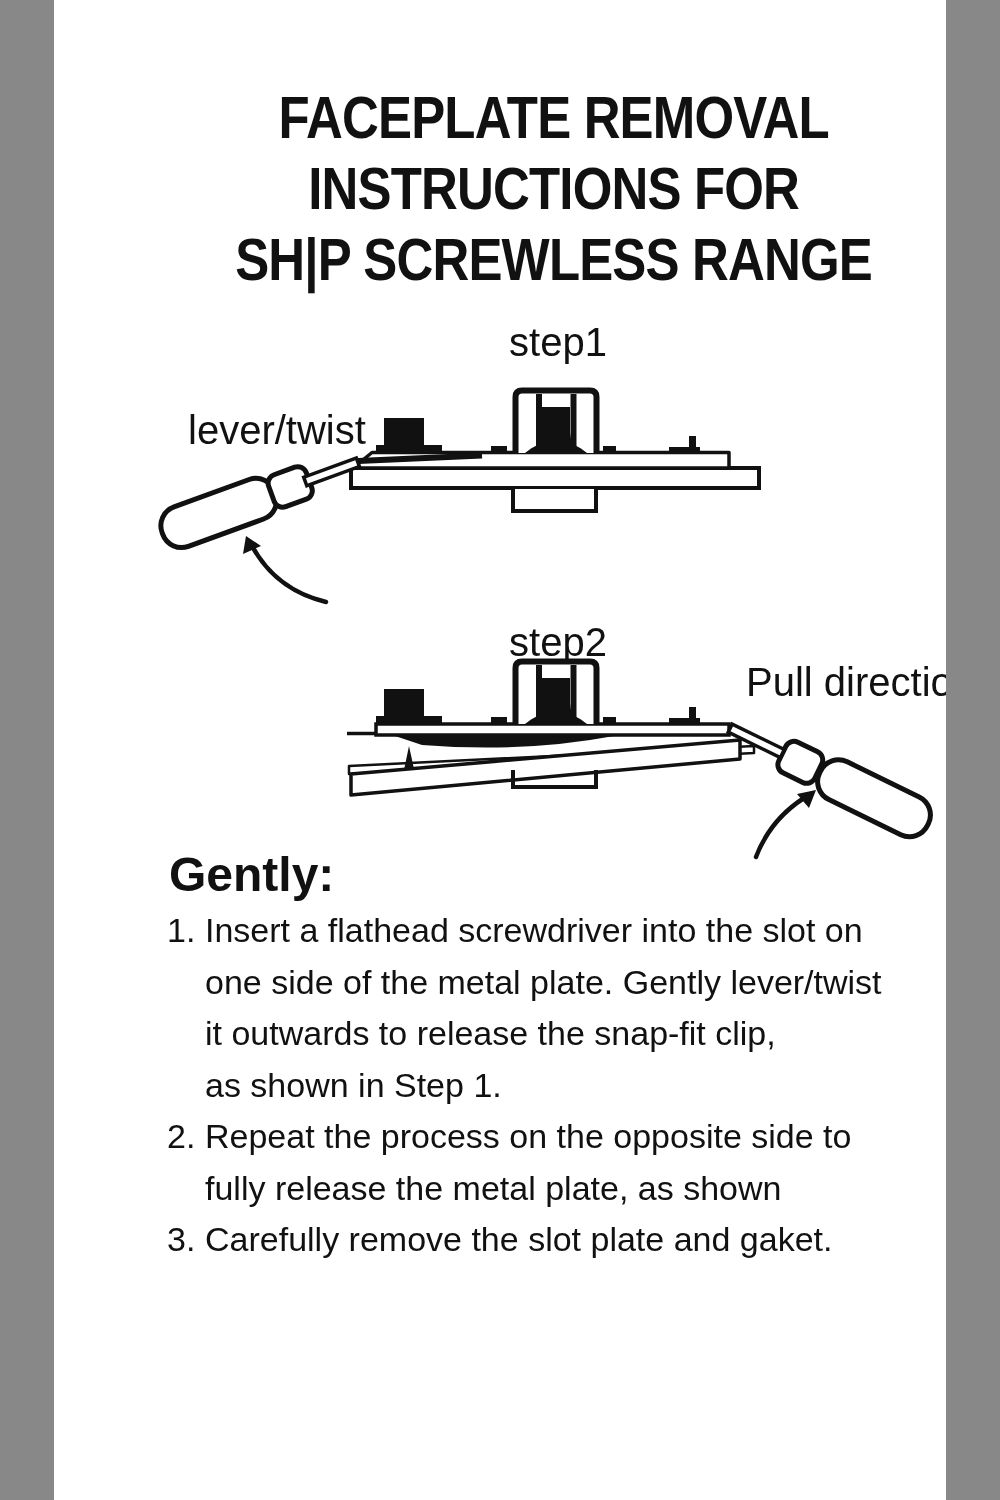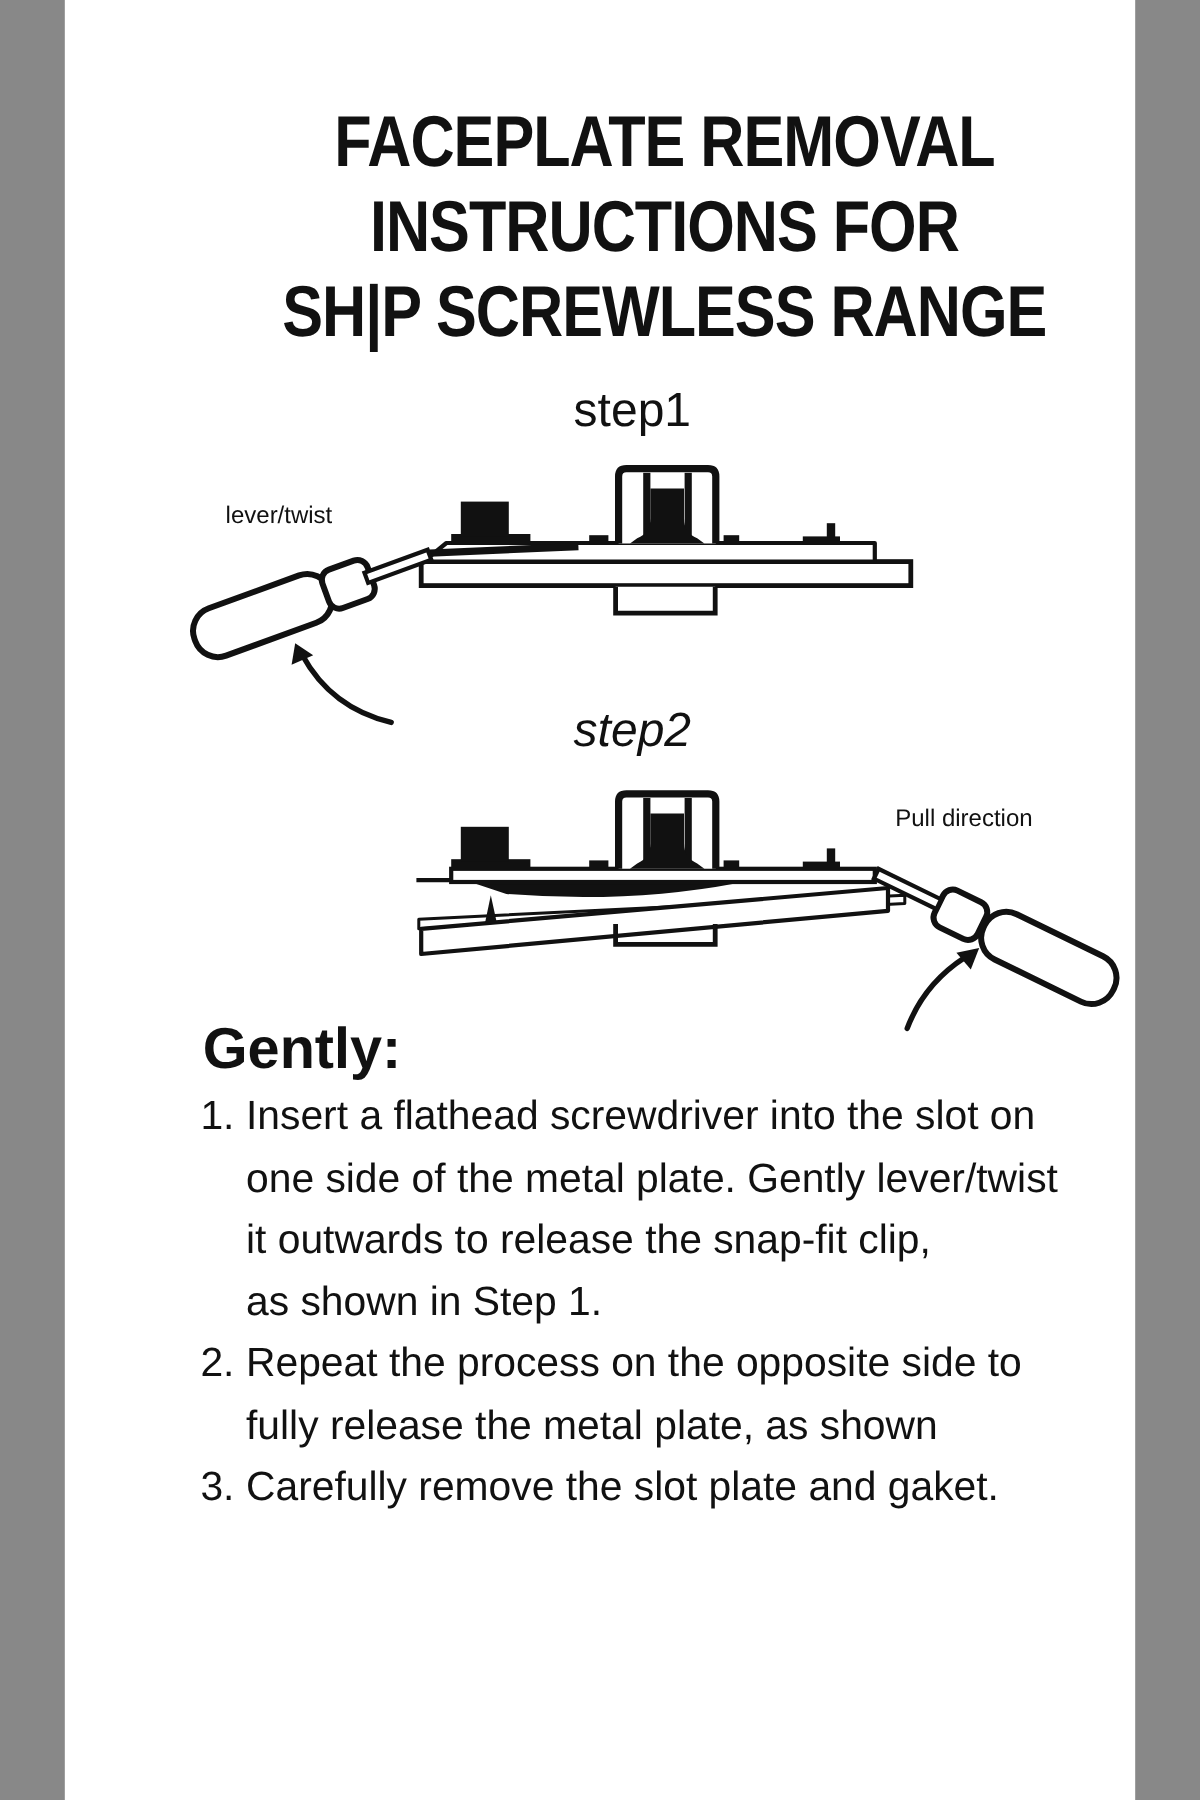--- a/index.html
+++ b/index.html
@@ -10,23 +10,23 @@
     background:var(--background); color:var(--ink); overflow:hidden;
   }
   .abs { position:absolute; }
   .title {
     top:82px; left:0; width:1000px; text-align:center;
     font-weight:700; font-size:60px; line-height:71px; letter-spacing:-1px;
     white-space:nowrap;
   }
   .title .tline { display:inline-block; transform:scaleX(0.85); transform-origin:center; }
   .step-label {
-    font-size:40px; line-height:44px; text-align:left; width:160px;
+    font-size:40px; line-height:44px; text-align:center; width:160px;
   }
-  .annot { font-size:20px; line-height:36px; white-space:nowrap; }
+  .annot { font-size:40px; line-height:36px; white-space:nowrap; }
   .steps-heading { top:847px; left:115px; font-size:48px; font-weight:700; }
   .steps-list { top:905px; left:113px; width:810px; font-size:34px; line-height:51.5px; }
   .step-item { position:relative; padding-left:38px; }
   .step-item .num { position:absolute; left:0; top:0; }
   .step-item .txt { white-space:pre-line; }
   svg { position:absolute; top:0; left:0; display:block; color:var(--ink); }
   .ink-stroke { stroke:currentColor; fill:none; }
   .ink-fill { fill:currentColor; stroke:none; }
   .white-shape { fill:#ffffff; stroke:currentColor; }
 </style>
@@ -36,21 +36,21 @@
 <div class="page">
 
   <div class="abs title">
     <span class="tline">FACEPLATE REMOVAL</span><br>
     <span class="tline">INSTRUCTIONS FOR</span><br>
     <span class="tline">SH|P SCREWLESS RANGE</span>
   </div>
 
   <div class="abs step-label" style="top:320px; left:424px;">step1</div>
   <div class="abs annot" style="top:412px; left:134px;">lever/twist</div>
-  <div class="abs step-label" style="top:587px; left:424px;font-style:italic;">step2</div>
+  <div class="abs step-label" style="top:620px; left:424px;">step2</div>
   <div class="abs annot" style="top:664px; left:692px;">Pull direction</div>
 
   <svg width="1000" height="1500" viewBox="0 0 1000 1500">
     <defs>
 
       <g id="mech" stroke-linejoin="round" stroke-linecap="butt">
         <rect x="322" y="-8" width="66" height="9" class="ink-fill"></rect>
         <rect x="330" y="-35" width="40" height="29" class="ink-fill"></rect>
         <rect x="437" y="-7" width="16" height="8" class="ink-fill"></rect>
         <rect x="549" y="-7" width="13" height="8" class="ink-fill"></rect>

